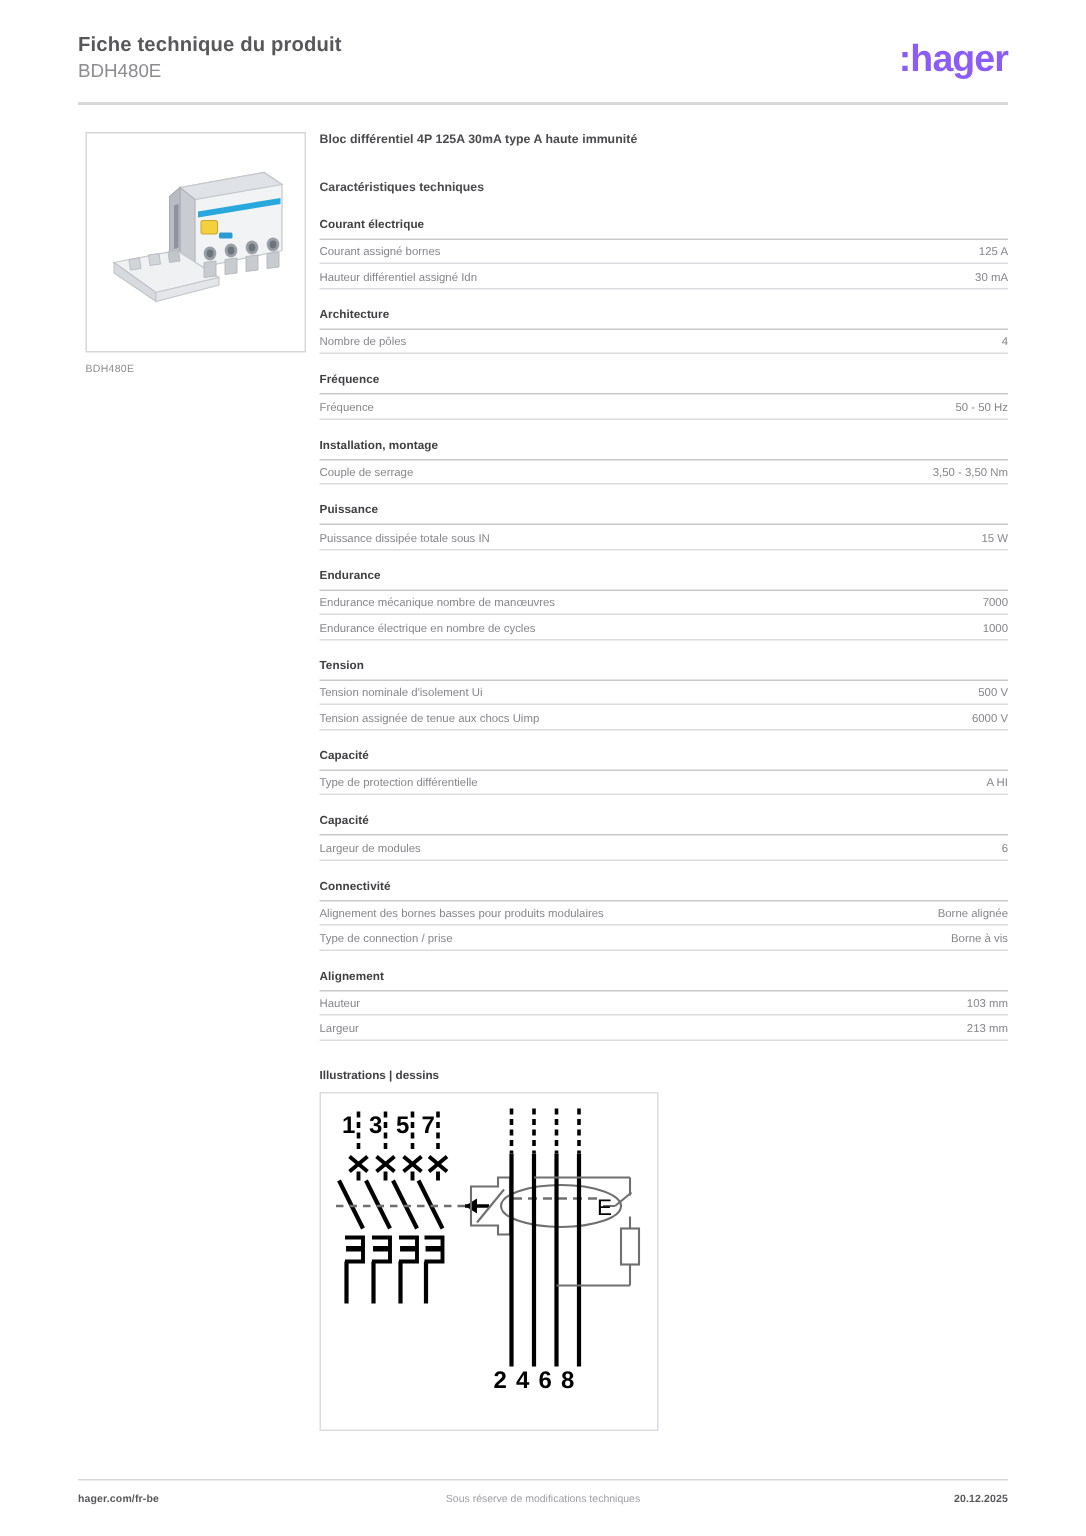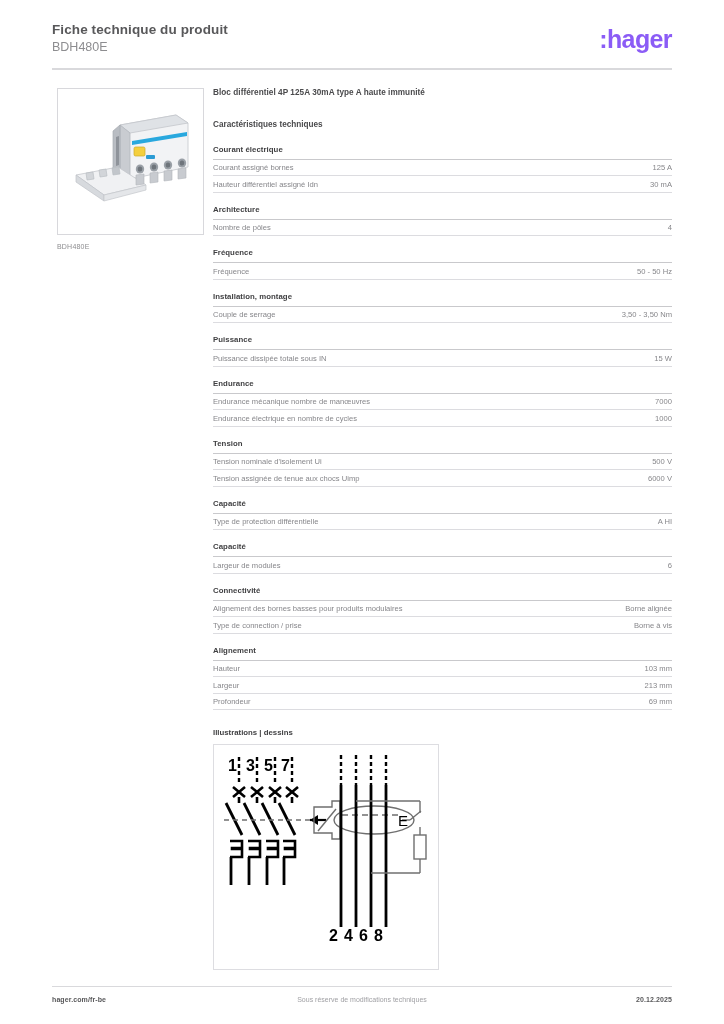--- a/index.html
+++ b/index.html
@@ -319,24 +319,20 @@
         </div>
         <div class="group">
           <div class="group-title">Alignement</div>
           <div class="row">
             <span class="label">Hauteur</span>
             <span class="value">103 mm</span>
           </div>
           <div class="row">
             <span class="label">Largeur</span>
             <span class="value">213 mm</span>
-          </div>
-          <div class="row">
-            <span class="label">Profondeur</span>
-            <span class="value">69 mm</span>
           </div>
         </div>
       </div>
 
     <div class="illus-title">Illustrations | dessins</div>
 
     <div class="illus-box">
       <svg width="224" height="224" viewBox="0 0 224 224">
         <g stroke="#000" fill="none">
 

